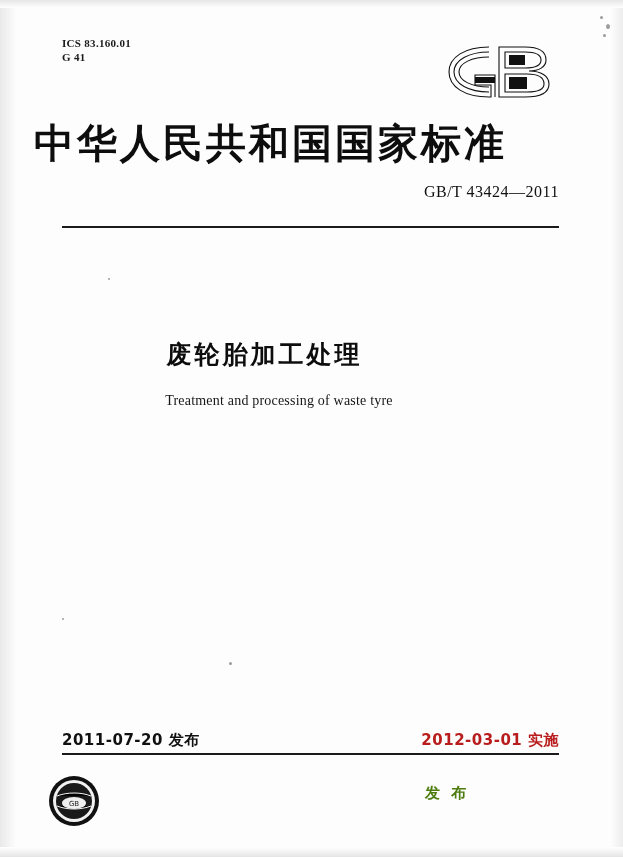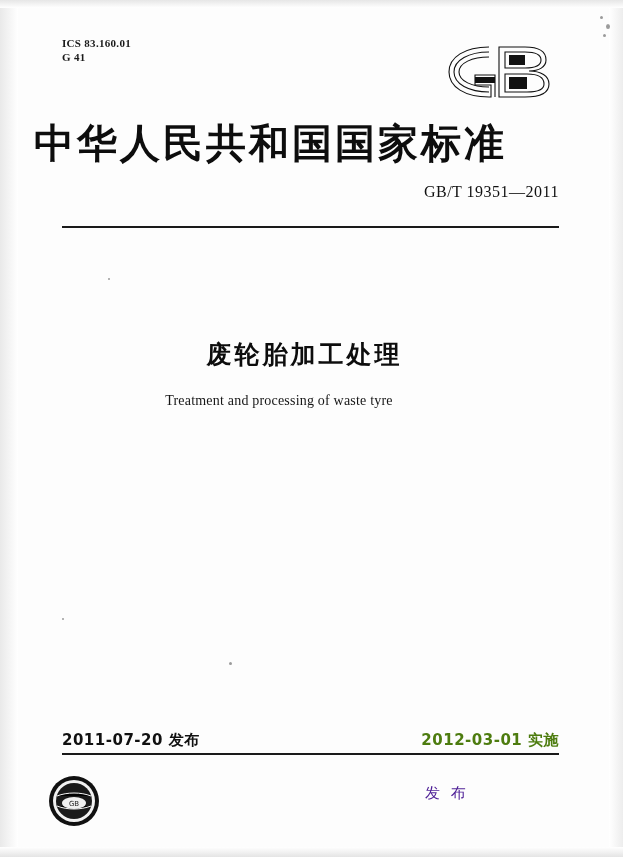--- a/index.html
+++ b/index.html
@@ -118,21 +118,20 @@
     position: absolute;
     left: 0;
     top: 330px;
     width: 529px;
     text-align: center;
     font-family: "DejaVu Sans", sans-serif;
     font-weight: bold;
     font-size: 25px;
     letter-spacing: 3px;
     color: #0d0d0d;
-    padding-left: 40px;
   }
   .doc-title-en {
     position: absolute;
     left: 0;
     top: 385px;
     width: 558px;
     text-align: center;
     font-family: "Liberation Serif", serif;
     font-size: 14px;
     color: #161616;
@@ -151,21 +150,21 @@
     letter-spacing: 0.5px;
     text-align: center;
   }
   .date-impl {
     position: absolute;
     right: 64px;
     top: 723px;
     font-family: "DejaVu Sans", sans-serif;
     font-size: 15px;
     font-weight: bold;
-    color: #4d7c0f;
+    color: #b91c1c;
     letter-spacing: 0.5px;
   }
 
   
   .publisher {
     position: absolute;
     left: 95px;
     top: 763px;
     width: 380px;
     text-align: center;
@@ -174,24 +173,24 @@
     font-size: 17px;
     line-height: 26px;
     letter-spacing: 1px;
     color: #0d0d0d;
   }
   .publish-word {
     position: absolute;
     left: 425px;
     top: 776px;
     font-family: "DejaVu Sans", sans-serif;
-    font-weight: normal;
+    font-weight: bold;
     font-size: 15px;
     letter-spacing: 3px;
-    color: #4c1d95;
+    color: #4d7c0f;
   }
 
   
   .emblem {
     position: absolute;
     left: 47px;
     top: 766px;
     width: 54px;
     height: 54px;
   }
@@ -234,21 +233,21 @@
         <g fill="#111111">
           <rect x="36" y="36" width="20" height="6"></rect>
           <rect x="70" y="14" width="16" height="10"></rect>
           <rect x="70" y="36" width="18" height="12"></rect>
         </g>
       </svg>
     </div>
 
     <div class="nat-title">中华人民共和国国家标准</div>
 
-    <div class="std-no">GB/T 19351—2011</div>
+    <div class="std-no">GB/T 43424—2011</div>
 
     <div class="rule-top"></div>
 
     <div class="doc-title-cn">废轮胎加工处理</div>
     <div class="doc-title-en">Treatment and processing of waste tyre</div>
 
     <div class="rule-bottom"></div>
 
     <div class="date-issue">2011-07-20 发布</div>
     <div class="date-impl">2012-03-01 实施</div>

